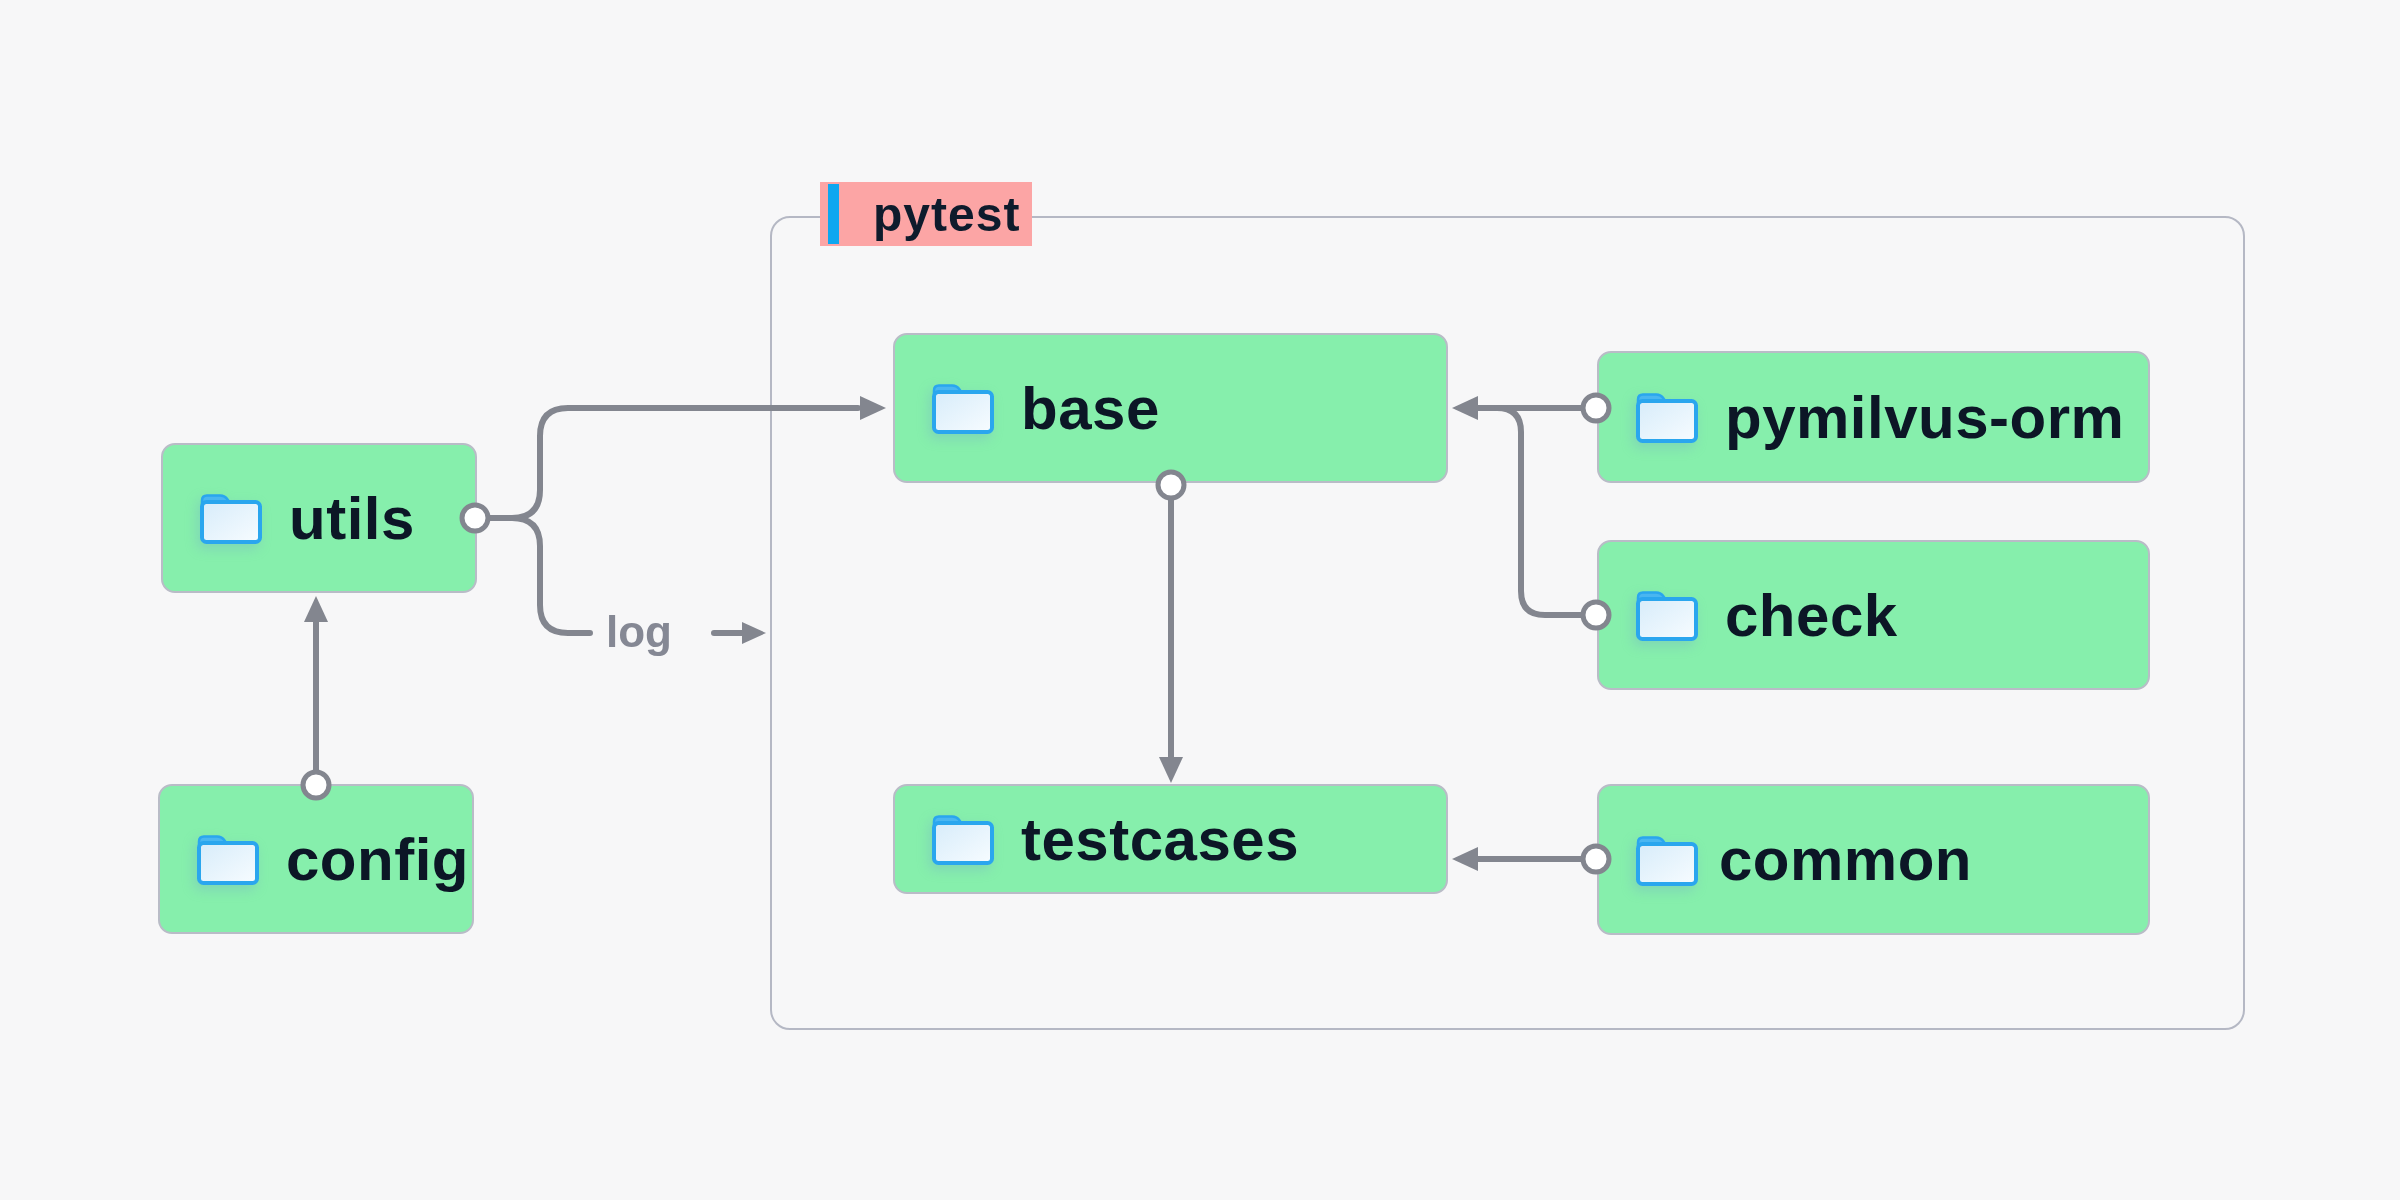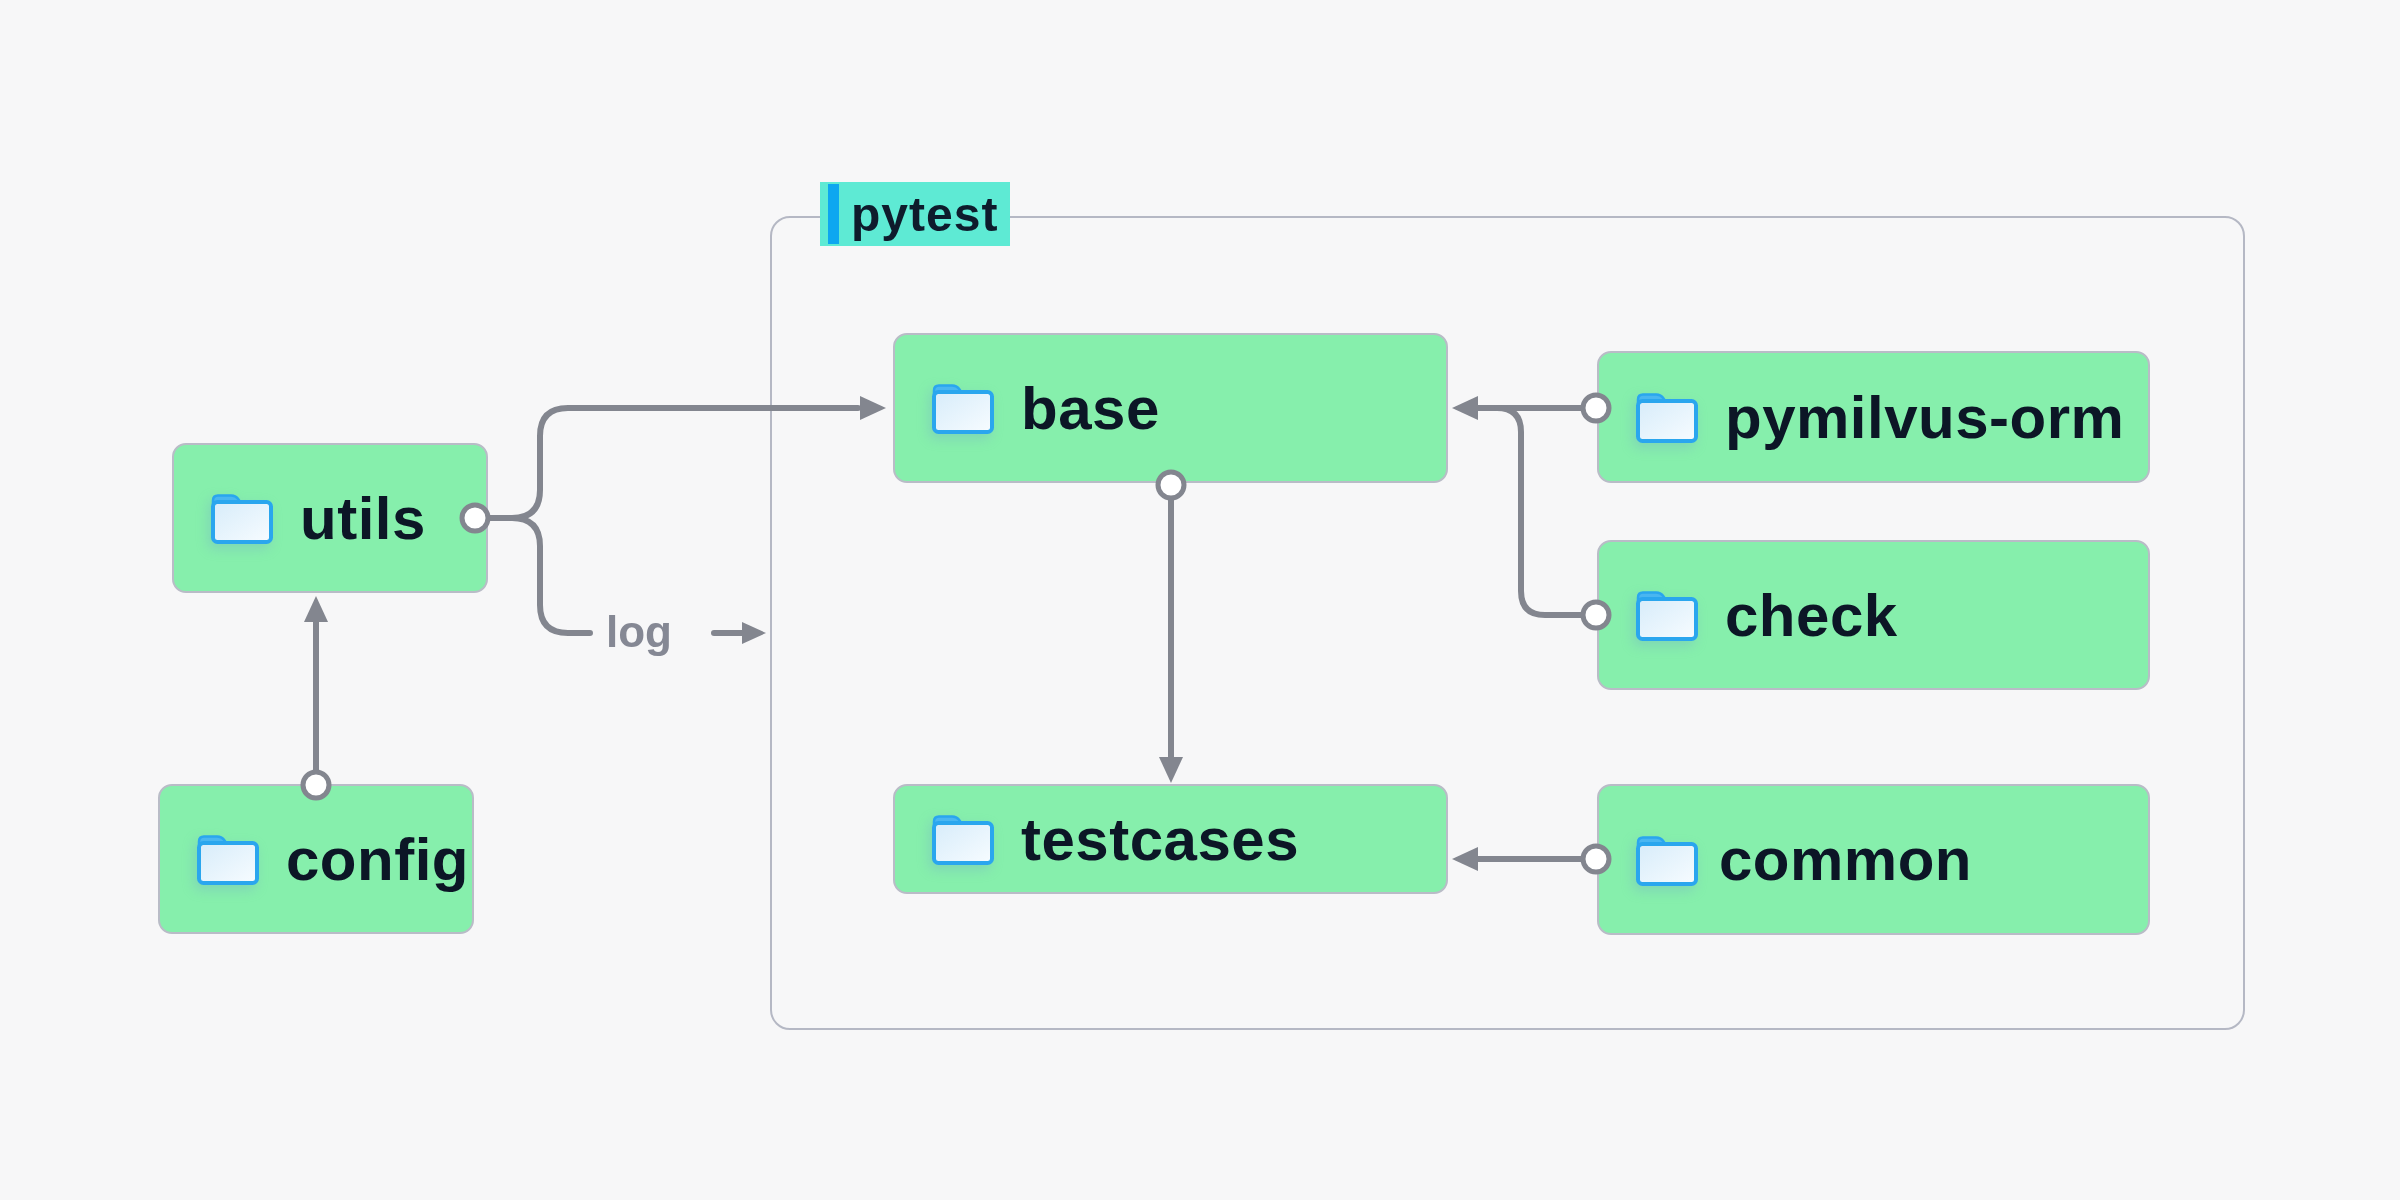--- a/index.html
+++ b/index.html
@@ -12,22 +12,22 @@
   .canvas{position:absolute;left:0;top:0;width:2400px;height:1200px;}
 
   
   .group-box{
     position:absolute;left:770px;top:216px;width:1475px;height:814px;
     border:2px solid #b5b8c4;border-radius:20px;box-sizing:border-box;
     background:transparent;
   }
   .group-label{
     position:absolute;left:820px;top:182px;height:64px;
-    display:flex;align-items:center;gap:12px;
-    background:#5eead4;padding:0 12px 0 8px;z-index:3;
+    display:flex;align-items:center;gap:34px;
+    background:#fca5a5;padding:0 12px 0 8px;z-index:3;
   }
   .group-label .bar{width:11px;height:60px;background:#0ea7f0;flex:0 0 auto;}
   .group-label .txt{
     font-size:48px;font-weight:600;color:#0e1b2c;letter-spacing:1px;
     white-space:nowrap;
   }
 
   
   .node{
     position:absolute;background:#86efac;
@@ -35,21 +35,21 @@
     display:flex;align-items:center;padding-left:36px;gap:26px;
     z-index:2;
   }
   .node .nlabel{
     font-size:60px;font-weight:600;color:#0c1626;letter-spacing:0.5px;
     white-space:nowrap;
   }
   .folder{width:64px;height:54px;flex:0 0 auto;
     filter:drop-shadow(-3px 5px 6px rgba(110,160,205,0.30));}
 
-  #node-utils     {left:172px; top:443px; width:316px; height:150px;}
+  #node-utils     {left:161px; top:443px; width:316px; height:150px;}
   #node-config    {left:158px; top:784px; width:316px; height:150px;}
   #node-base      {left:893px; top:333px; width:555px; height:150px;}
   #node-pymilvus  {left:1597px;top:351px; width:553px; height:132px;}
   #node-check     {left:1597px;top:540px; width:553px; height:150px;align-items:center;}
   #node-testcases {left:893px; top:784px; width:555px; height:110px;}
   #node-common    {left:1597px;top:784px; width:553px; height:151px;gap:20px;}
 
   
   .log-label{
     position:absolute;left:606px;top:604px;z-index:3;

